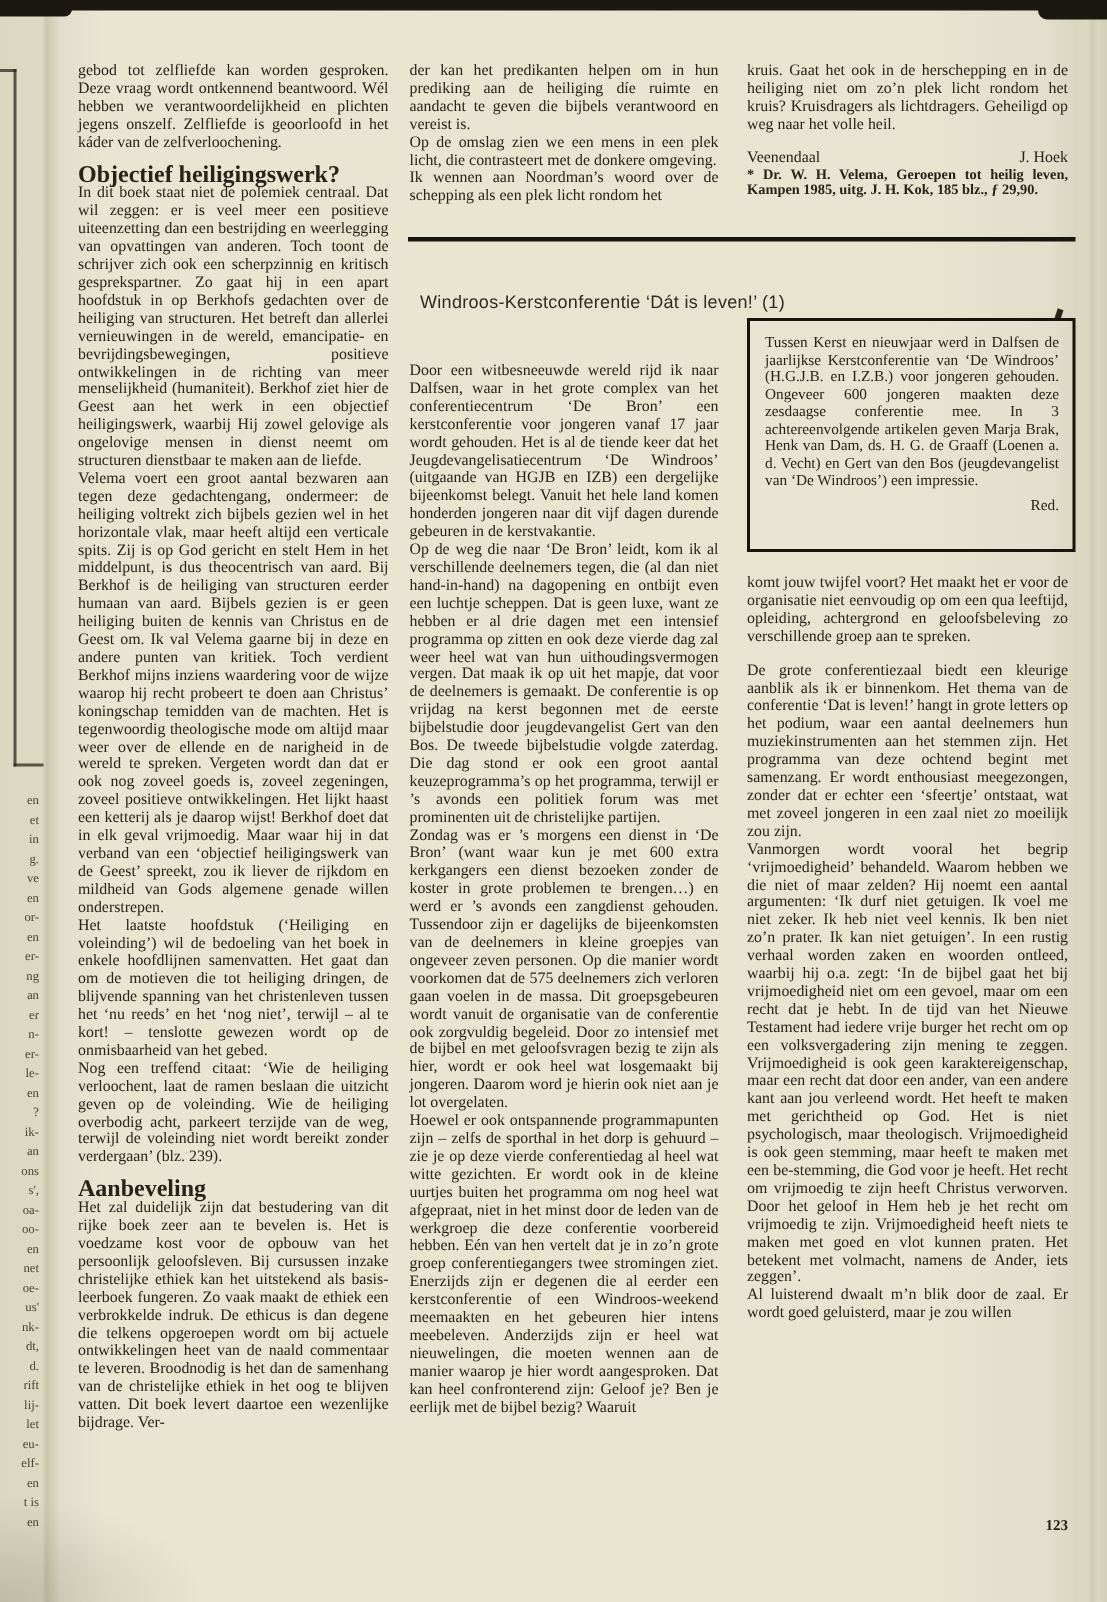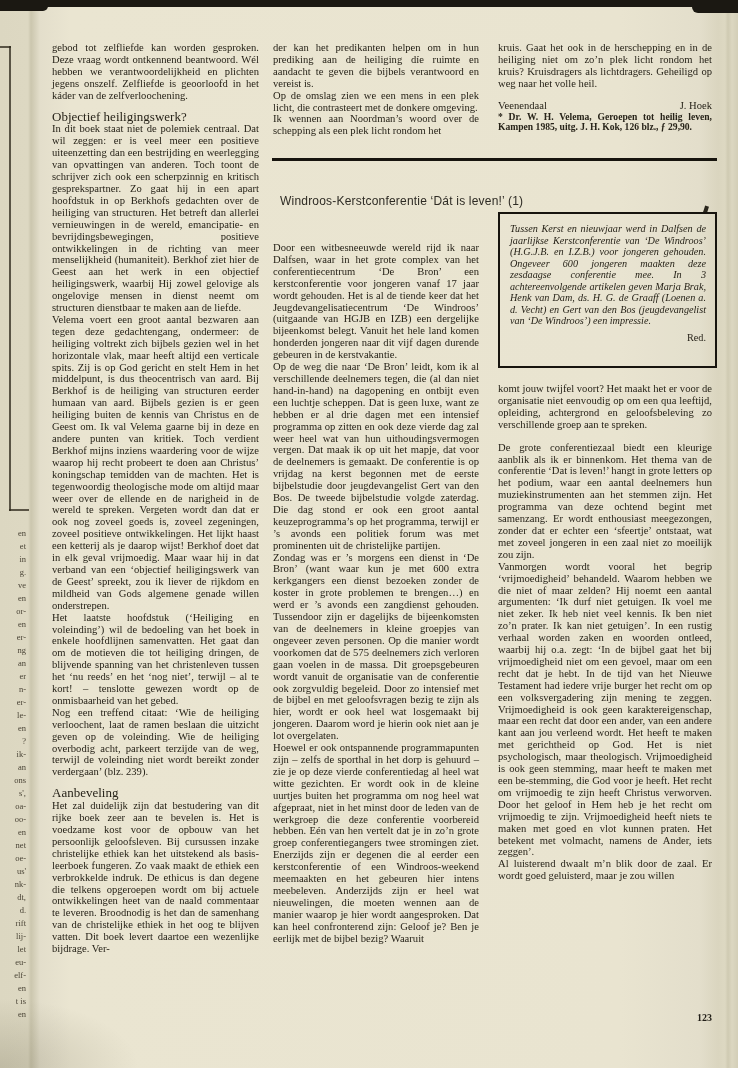--- a/index.html
+++ b/index.html
@@ -15,36 +15,36 @@
   .top-edge-right { position:absolute; top:0; right:0; width:46px; height:13px; background:#1b1812; border-radius:0 0 0 6px; }
   .bottom-left-shadow { position:absolute; left:0; bottom:0; width:140px; height:70px;
     background:radial-gradient(ellipse at 0% 100%, rgba(90,85,60,0.22), transparent 70%); }
   .prev-line-v { position:absolute; left:9px; top:46px; width:2px; height:465px; background:rgba(45,40,27,0.75); }
   .prev-line-top { position:absolute; left:0; top:46px; width:11px; height:2px; background:rgba(45,40,27,0.75); }
   .prev-line-bot { position:absolute; left:9px; top:509px; width:20px; height:2px; background:rgba(45,40,27,0.75); }
   .speck { position:absolute; left:704px; top:206px; width:4px; height:7px; background:#2a261c; transform:rotate(18deg); }
 
   .col { position:absolute; text-align:justify; font-size:10.6px; line-height:11.9px; }
   .col p { margin:0; }
-  .col h3 { font-size:13px; line-height:11.9px; margin:9px 0 1px 0; font-weight:400; }
+  .col h3 { font-size:16px; line-height:11.9px; margin:9px 0 1px 0; font-weight:700; }
   #col1 { left:52px; top:42px; width:207px; }
   #col2top { left:273px; top:42px; width:206px; }
   #col3top { left:498px; top:42px; width:214px; }
   .sigrow { display:flex; justify-content:space-between; margin-top:10px; font-size:10.6px; }
   .footnote { font-weight:700; font-size:9.6px; line-height:10.9px; margin-top:8px; text-align:justify; }
 
   .rule { position:absolute; left:272px; top:158px; width:445px; height:3px; background:#17140e; }
   #kicker { position:absolute; left:280px; top:194px; font-family:"Liberation Sans", sans-serif;
     font-size:12px; letter-spacing:0.2px; color:#2e2b24; }
   #headline { position:absolute; left:277px; top:207px; font-family:"Liberation Sans", sans-serif;
     font-size:30px; font-weight:700; letter-spacing:-0.3px; color:#17140e; }
 
   #infobox { position:absolute; left:498px; top:212px; width:219px; height:156px; box-sizing:border-box;
     border:2px solid #17140e; padding:9px 9px 5px 10px; background:rgba(255,255,255,0.03); }
-  #infobox p { margin:0; font-size:10.2px; line-height:11.5px; text-align:justify;font-style:italic; }
+  #infobox p { margin:0; font-size:10.2px; line-height:11.5px; text-align:justify; }
   .boxsig { text-align:right; font-size:10.2px; margin-top:5px; }
 
   #artcol2 { left:273px; top:242px; width:206px; }
   #artcol3 { left:498px; top:383px; width:214px; }
   #artcol3 p.gap { margin-top:11px; }
 
   #pagenum { position:absolute; left:680px; top:1012px; width:32px; text-align:right;
     font-weight:700; font-size:10px; color:#221f18; }
   #edge-fragments { position:absolute; left:0; top:527px; width:26px; text-align:right;
     font-size:8.5px; line-height:13px; color:#4a4436; white-space:pre-line; }
@@ -117,21 +117,21 @@
     <p>Op de omslag zien we een mens in een plek licht, die contrasteert met de donkere omgeving.</p>
     <p>Ik wennen aan Noordman’s woord over de schepping als een plek licht rondom het</p>
   </div>
 
   <div class="col" id="col3top">
     <p>kruis. Gaat het ook in de herschepping en in de heiliging niet om zo’n plek licht rondom het kruis? Kruisdragers als lichtdragers. Geheiligd op weg naar het volle heil.</p>
     <div class="sigrow">
       <span>Veenendaal</span>
       <span>J. Hoek</span>
     </div>
-    <p class="footnote">* Dr. W. H. Velema, Geroepen tot heilig leven, Kampen 1985, uitg. J. H. Kok, 126 blz., ƒ 29,90.</p>
+    <p class="footnote">* Dr. W. H. Velema, Geroepen tot heilig leven, Kampen 1985, uitg. J. H. Kok, 185 blz., ƒ 29,90.</p>
   </div>
 
   <div class="rule"></div>
   <div class="speck"></div>
 
   <div id="kicker">Windroos-Kerstconferentie ‘Dát is leven!’ (1)</div>
 
   <div id="infobox">
     <p>Tussen Kerst en nieuwjaar werd in Dalfsen de jaarlijkse Kerstconferentie van ‘De Windroos’ (H.G.J.B. en I.Z.B.) voor jongeren gehouden. Ongeveer 600 jongeren maakten deze zesdaagse conferentie mee. In 3 achtereenvolgende artikelen geven Marja Brak, Henk van Dam, ds. H. G. de Graaff (Loenen a. d. Vecht) en Gert van den Bos (jeugdevangelist van ‘De Windroos’) een impressie.</p>
     <div class="boxsig">Red.</div>

